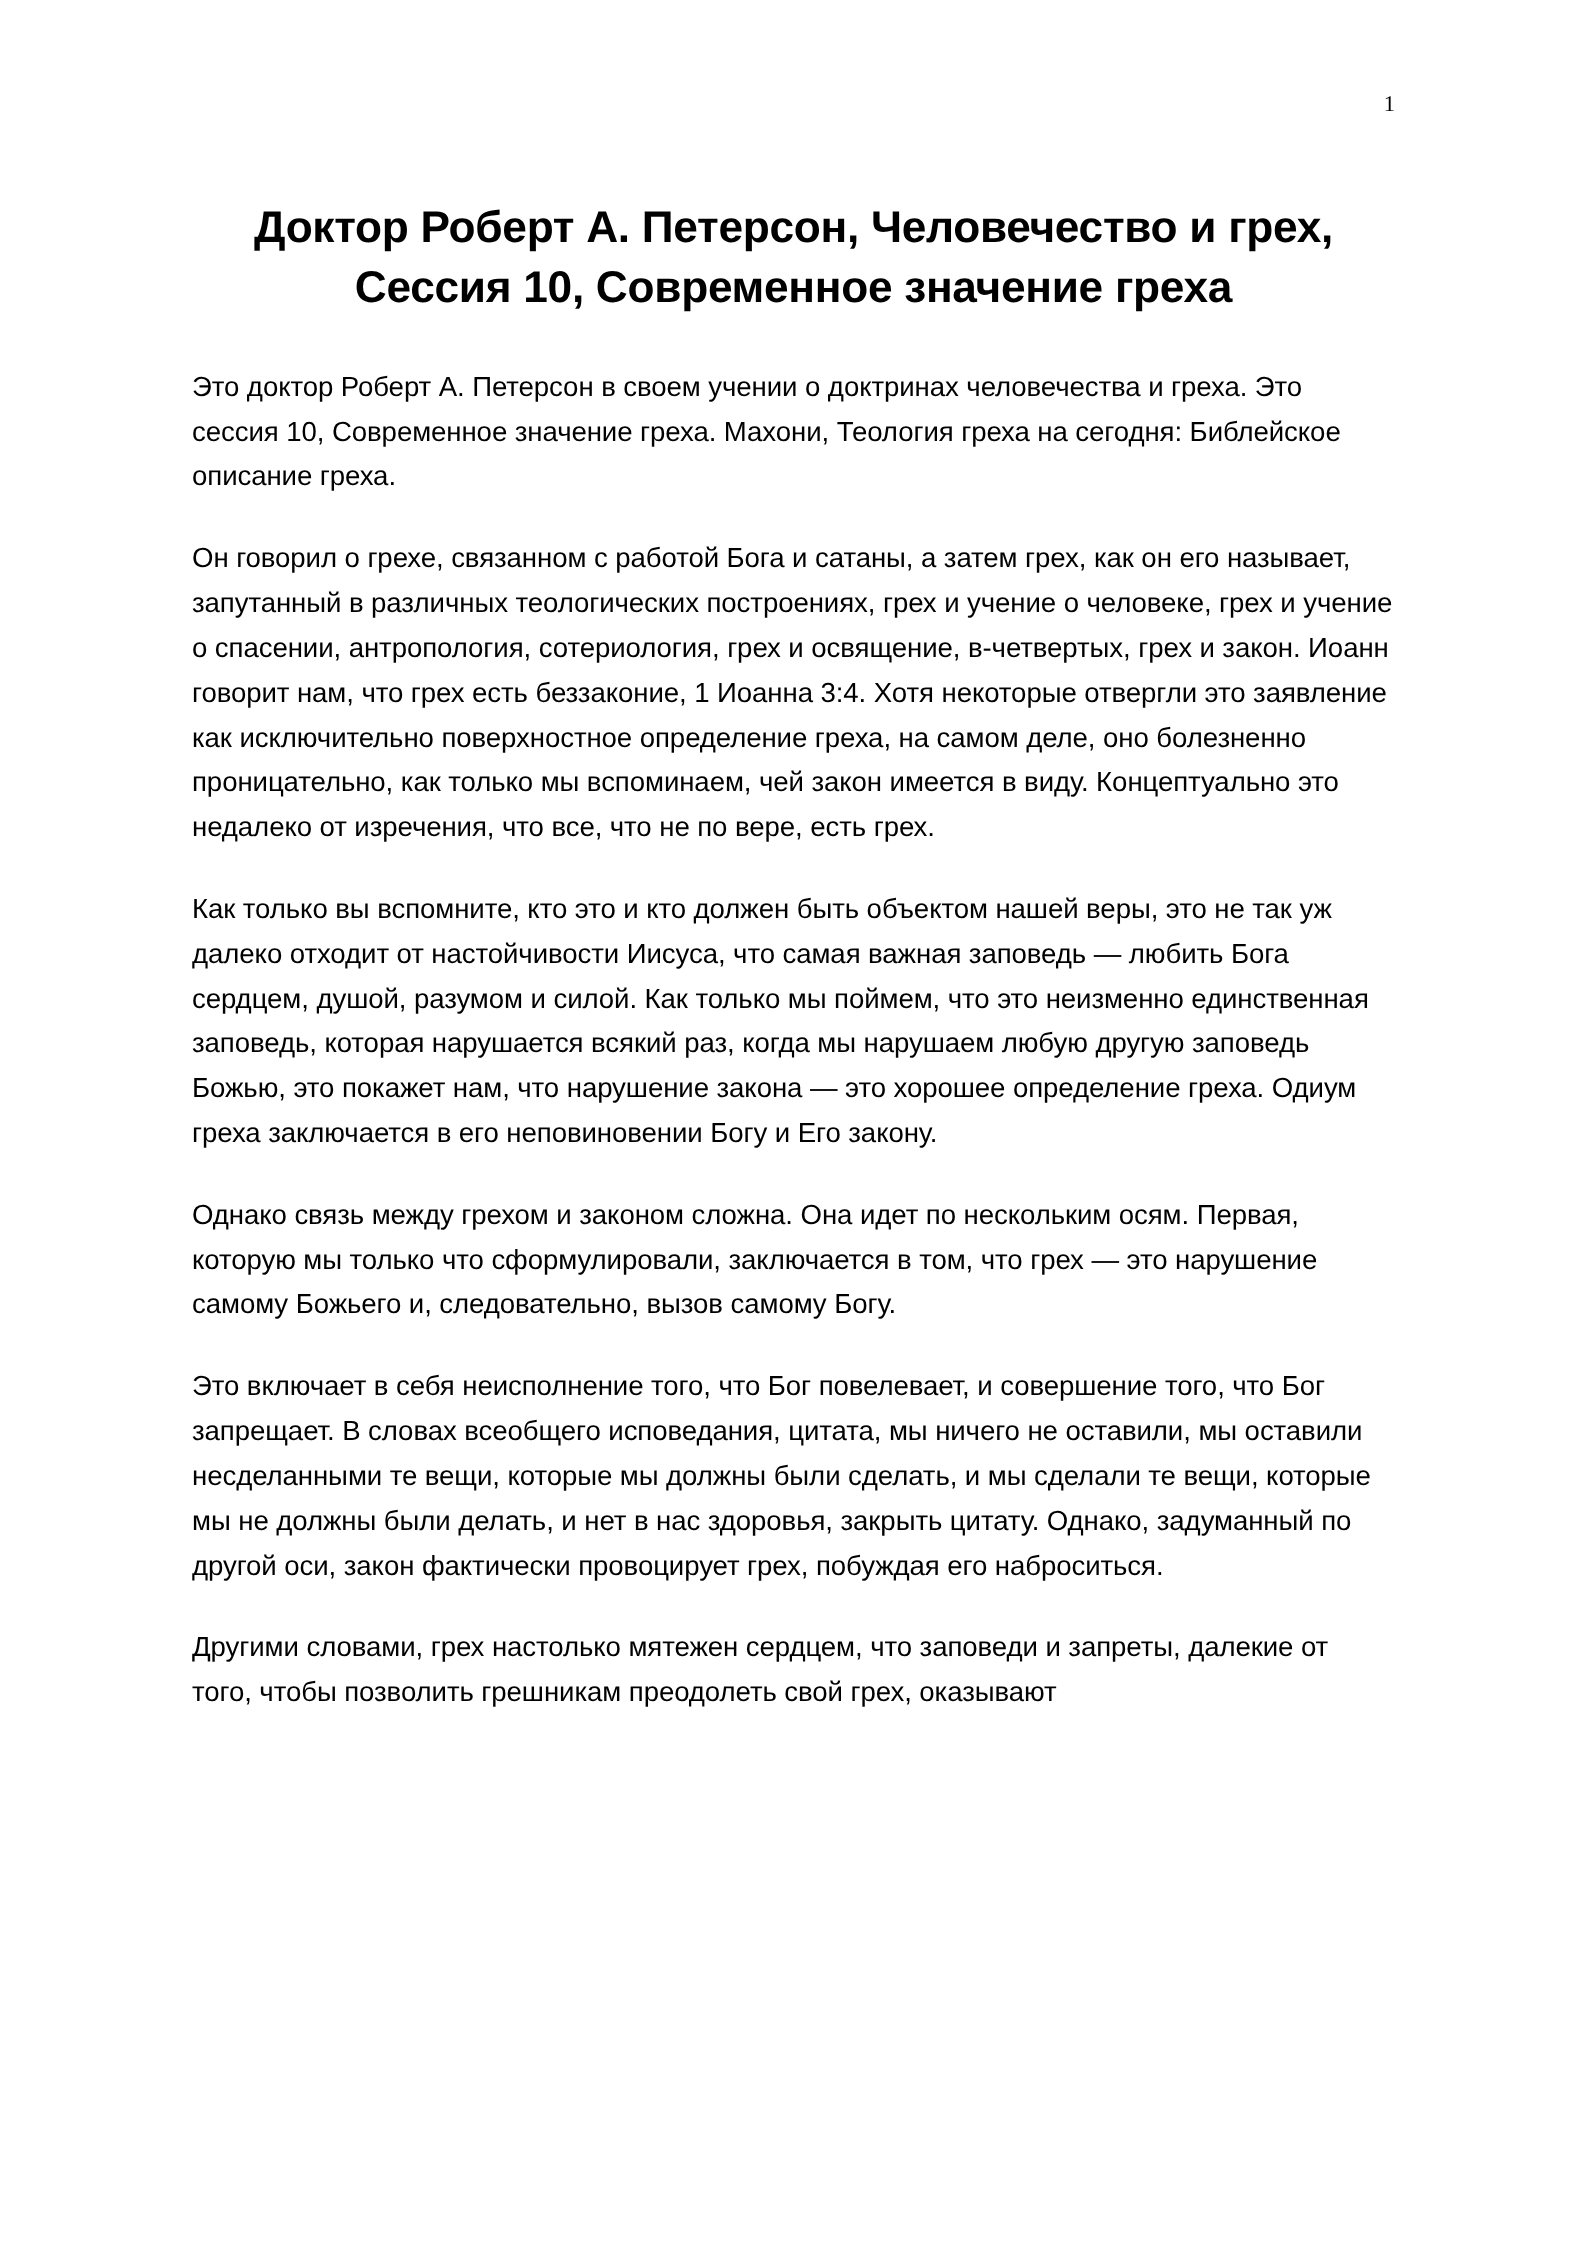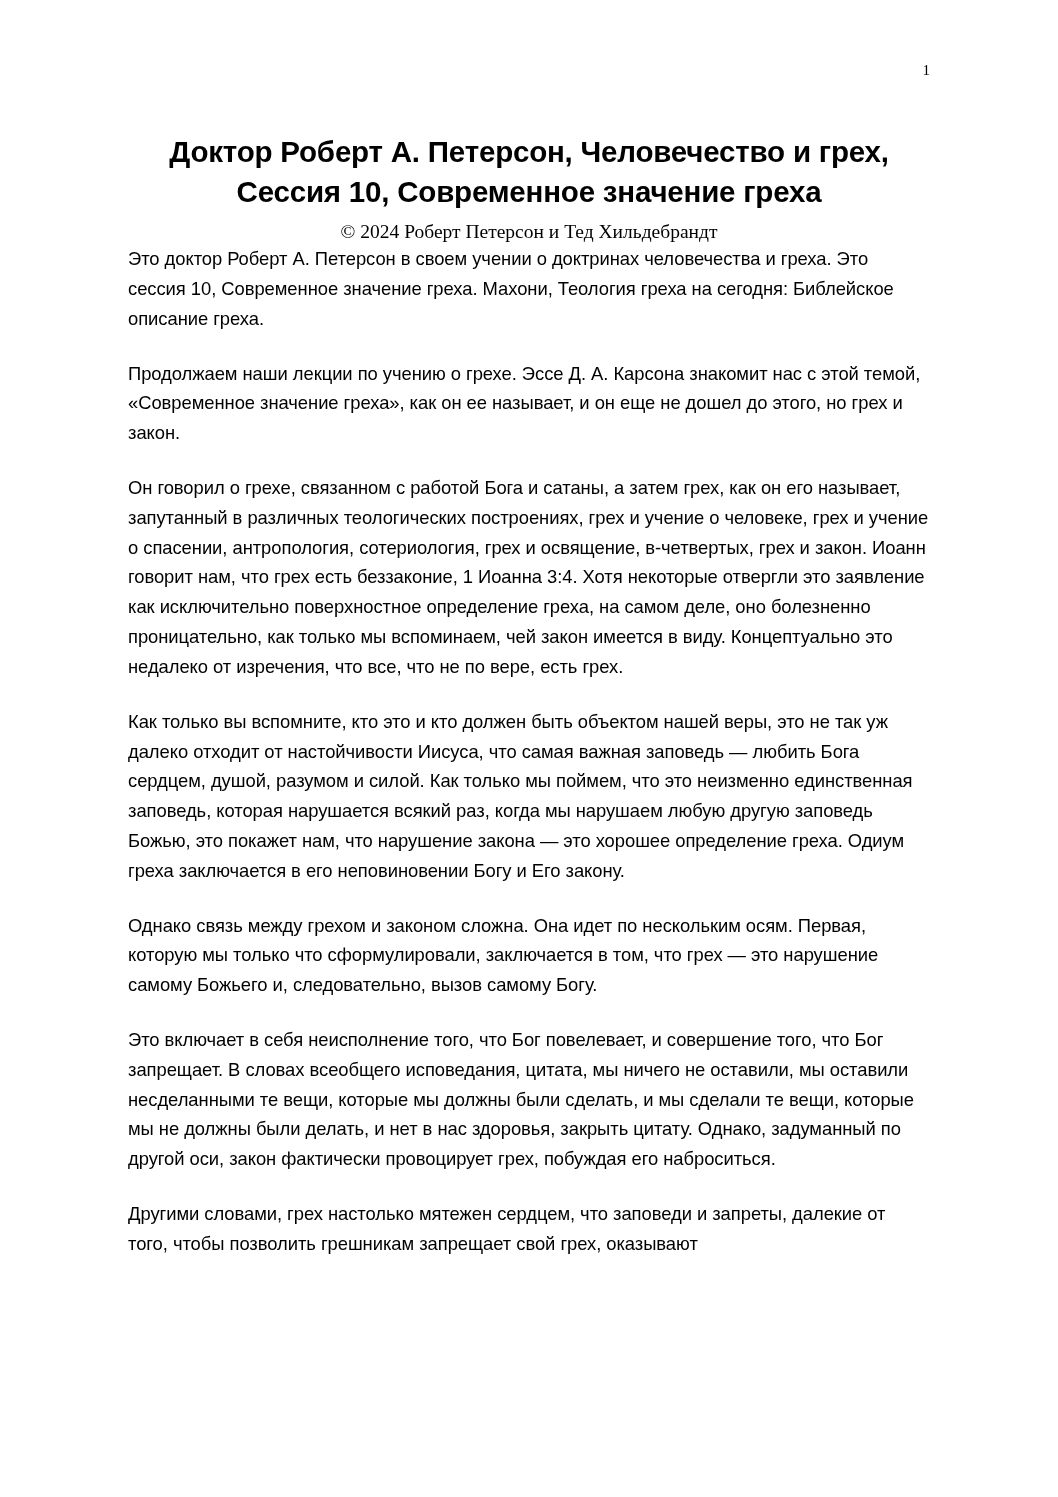--- a/index.html
+++ b/index.html
@@ -41,20 +41,21 @@
     letter-spacing: -0.2px;
   }
   .doc-copyright {
     font-family: "Liberation Serif", serif;
     font-size: 19.5px;
     text-align: center;
     margin: 6px 0 0 0;
     line-height: 1.3;
   }
   .body-text {
+    margin-top: 30px;
   }
   .body-text p {
     font-family: "Liberation Sans", sans-serif;
     font-size: 18.4px;
     line-height: 1.62;
     margin: 0 0 25px 0;
     text-align: left;
     letter-spacing: -0.05px;
   }
   .body-text p:last-child {
@@ -65,27 +66,25 @@
 <body>
 
 <div class="page">
 
   <div class="page-number">1</div>
 
   <div class="content">
 
     <h1 class="doc-title">Доктор Роберт А. Петерсон, Человечество и грех, Сессия 10, Современное значение греха</h1>
 
-    <div class="doc-copyright">© 2024 Роберт Петерсон и Тед Хильдебрандт</div>
 
     <div class="body-text">
       <p>Это доктор Роберт А. Петерсон в своем учении о доктринах человечества и греха. Это сессия 10, Современное значение греха. Махони, Теология греха на сегодня: Библейское описание греха.</p>
-      <p>Продолжаем наши лекции по учению о грехе. Эссе Д. А. Карсона знакомит нас с этой темой, «Современное значение греха», как он ее называет, и он еще не дошел до этого, но грех и закон.</p>
       <p>Он говорил о грехе, связанном с работой Бога и сатаны, а затем грех, как он его называет, запутанный в различных теологических построениях, грех и учение о человеке, грех и учение о спасении, антропология, сотериология, грех и освящение, в-четвертых, грех и закон. Иоанн говорит нам, что грех есть беззаконие, 1 Иоанна 3:4. Хотя некоторые отвергли это заявление как исключительно поверхностное определение греха, на самом деле, оно болезненно проницательно, как только мы вспоминаем, чей закон имеется в виду. Концептуально это недалеко от изречения, что все, что не по вере, есть грех.</p>
       <p>Как только вы вспомните, кто это и кто должен быть объектом нашей веры, это не так уж далеко отходит от настойчивости Иисуса, что самая важная заповедь — любить Бога сердцем, душой, разумом и силой. Как только мы поймем, что это неизменно единственная заповедь, которая нарушается всякий раз, когда мы нарушаем любую другую заповедь Божью, это покажет нам, что нарушение закона — это хорошее определение греха. Одиум греха заключается в его неповиновении Богу и Его закону.</p>
       <p>Однако связь между грехом и законом сложна. Она идет по нескольким осям. Первая, которую мы только что сформулировали, заключается в том, что грех — это нарушение самому Божьего и, следовательно, вызов самому Богу.</p>
       <p>Это включает в себя неисполнение того, что Бог повелевает, и совершение того, что Бог запрещает. В словах всеобщего исповедания, цитата, мы ничего не оставили, мы оставили несделанными те вещи, которые мы должны были сделать, и мы сделали те вещи, которые мы не должны были делать, и нет в нас здоровья, закрыть цитату. Однако, задуманный по другой оси, закон фактически провоцирует грех, побуждая его наброситься.</p>
-      <p>Другими словами, грех настолько мятежен сердцем, что заповеди и запреты, далекие от того, чтобы позволить грешникам запрещает свой грех, оказывают</p>
+      <p>Другими словами, грех настолько мятежен сердцем, что заповеди и запреты, далекие от того, чтобы позволить грешникам преодолеть свой грех, оказывают</p>
     </div>
 
   </div>
 
 </div>
 
 </body></html>

